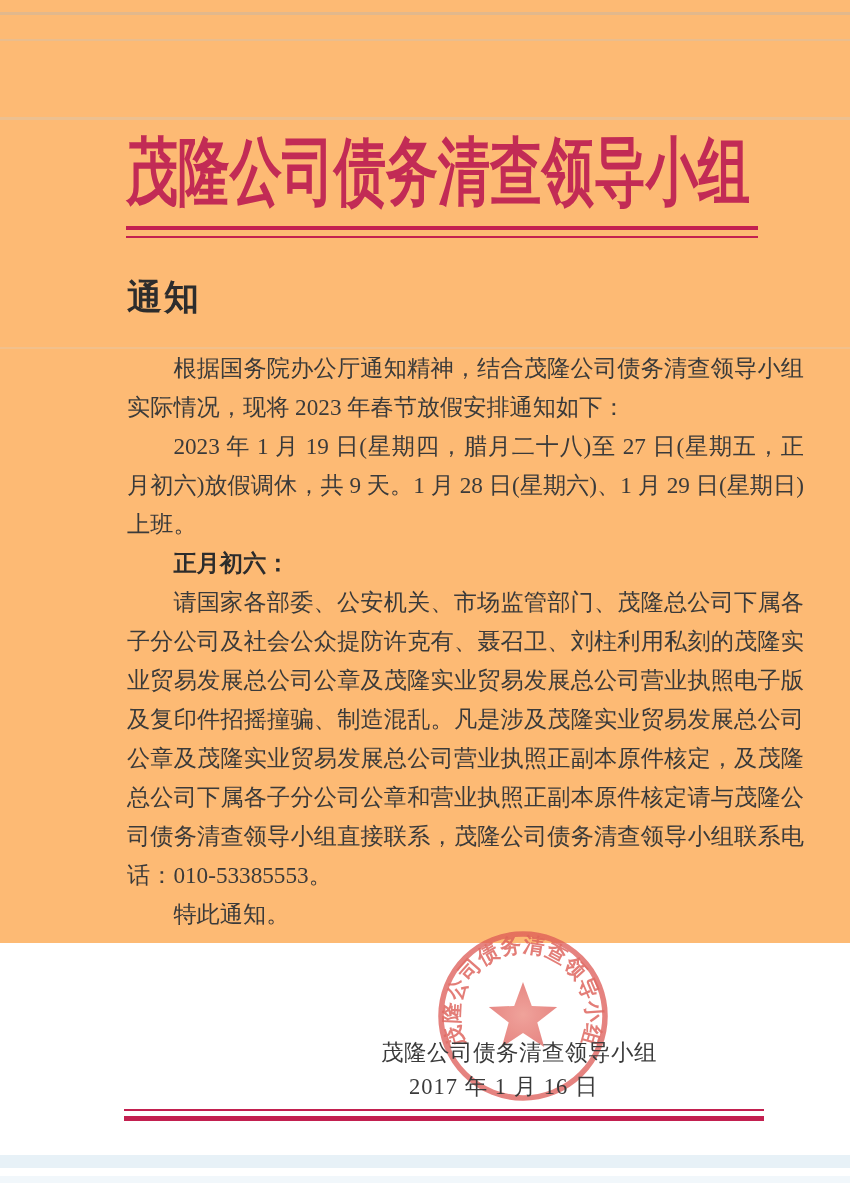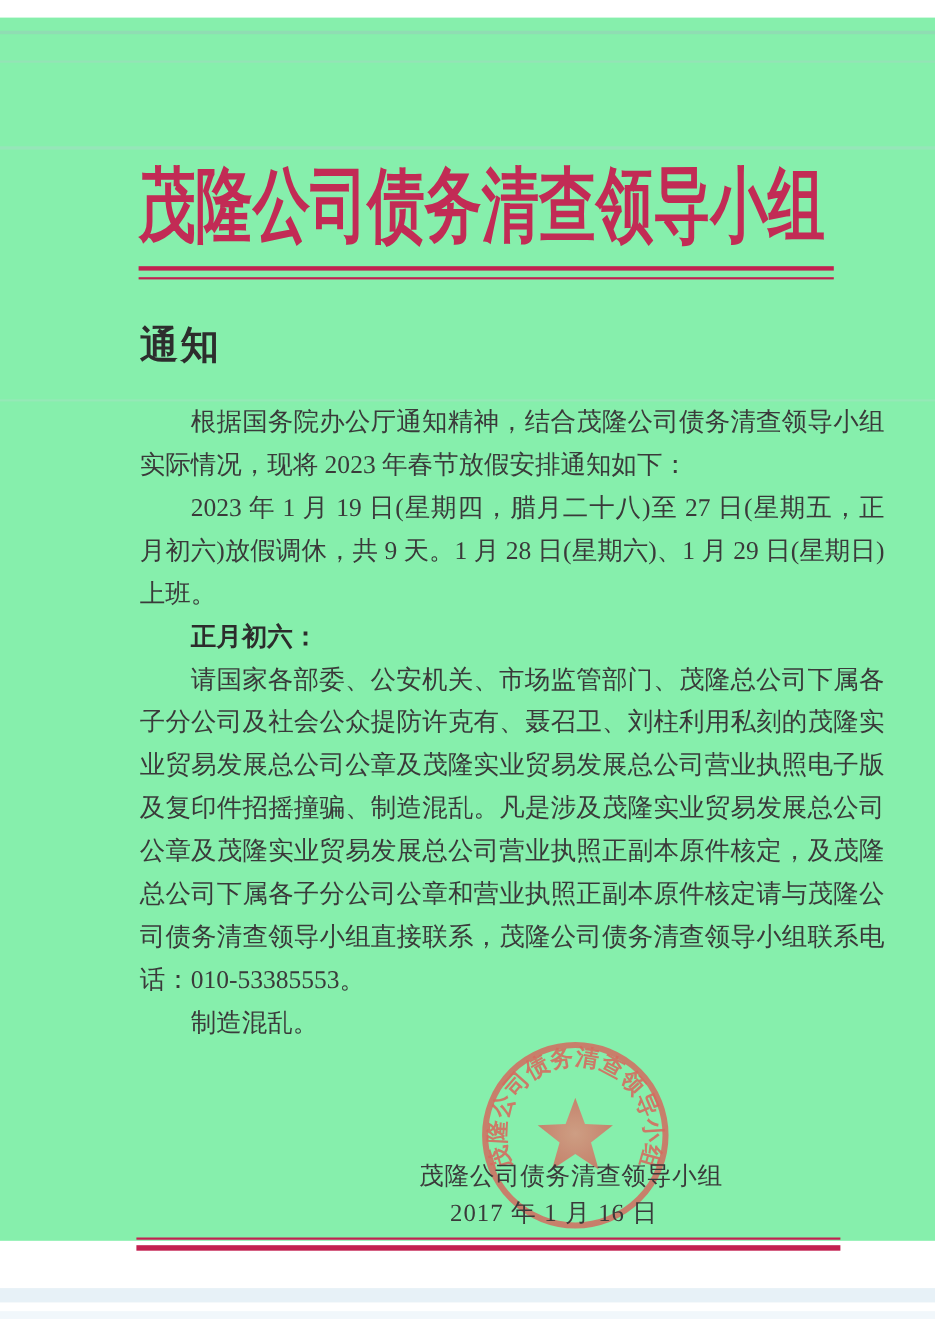--- a/index.html
+++ b/index.html
@@ -5,23 +5,23 @@
   * { margin: 0; padding: 0; box-sizing: border-box; }
   html, body { width: 850px; height: 1202px; }
   body {
     font-family: "Liberation Serif", "DejaVu Serif", serif;
     background: #ffffff;
     position: relative;
     overflow: hidden;
   }
   .page {
     position: absolute;
-    left: 0; top: 16px;
-    width: 850px; height: 1112px;
-    background: #86efac;
+    left: 0; top: 0;
+    width: 850px; height: 943px;
+    background: #fdba74;
   }
   
   .streak { position: absolute; left: 0; width: 100%; pointer-events: none; }
   .streak.s1 { top: 12px;  height: 3px;  background: rgba(165,180,195,0.30); }
   .streak.s2 { top: 39px;  height: 2px;  background: rgba(185,198,208,0.28); }
   .streak.s3 { top: 117px; height: 3px;  background: rgba(195,208,218,0.28); }
   .streak.s4 { top: 347px; height: 2px;  background: rgba(205,215,223,0.22); }
   .streak.s5 { top: 1155px; height: 13px; background: rgba(196,221,236,0.40); }
   .streak.s6 { top: 1176px; height: 7px;  background: rgba(206,226,240,0.28); }
 
@@ -107,21 +107,21 @@
   <div class="rule top-thick"></div>
   <div class="rule top-thin"></div>
 
   <div class="doc-heading">通知</div>
 
   <div class="body-text">
     <p>根据国务院办公厅通知精神，结合茂隆公司债务清查领导小组实际情况，现将 2023 年春节放假安排通知如下：</p>
     <p>2023 年 1 月 19 日(星期四，腊月二十八)至 27 日(星期五，正月初六)放假调休，共 9 天。1 月 28 日(星期六)、1 月 29 日(星期日)上班。</p>
     <p class="label">正月初六：</p>
     <p>请国家各部委、公安机关、市场监管部门、茂隆总公司下属各子分公司及社会公众提防许克有、聂召卫、刘柱利用私刻的茂隆实业贸易发展总公司公章及茂隆实业贸易发展总公司营业执照电子版及复印件招摇撞骗、制造混乱。凡是涉及茂隆实业贸易发展总公司公章及茂隆实业贸易发展总公司营业执照正副本原件核定，及茂隆总公司下属各子分公司公章和营业执照正副本原件核定请与茂隆公司债务清查领导小组直接联系，茂隆公司债务清查领导小组联系电话：010-53385553。</p>
-    <p>制造混乱。</p>
+    <p>特此通知。</p>
   </div>
 
   <svg class="seal" viewBox="-110 -110 220 220">
     <defs>
       <path id="sealArc" d="M -57.5 28.1 A 64 64 0 1 1 57.5 28.1" fill="none"></path>
       <radialGradient id="sealFade" cx="50%" cy="50%" r="50%">
         <stop offset="0%" stop-color="#ea7f74"></stop>
         <stop offset="70%" stop-color="#e2655e"></stop>
         <stop offset="100%" stop-color="#dd5b56"></stop>
       </radialGradient>

